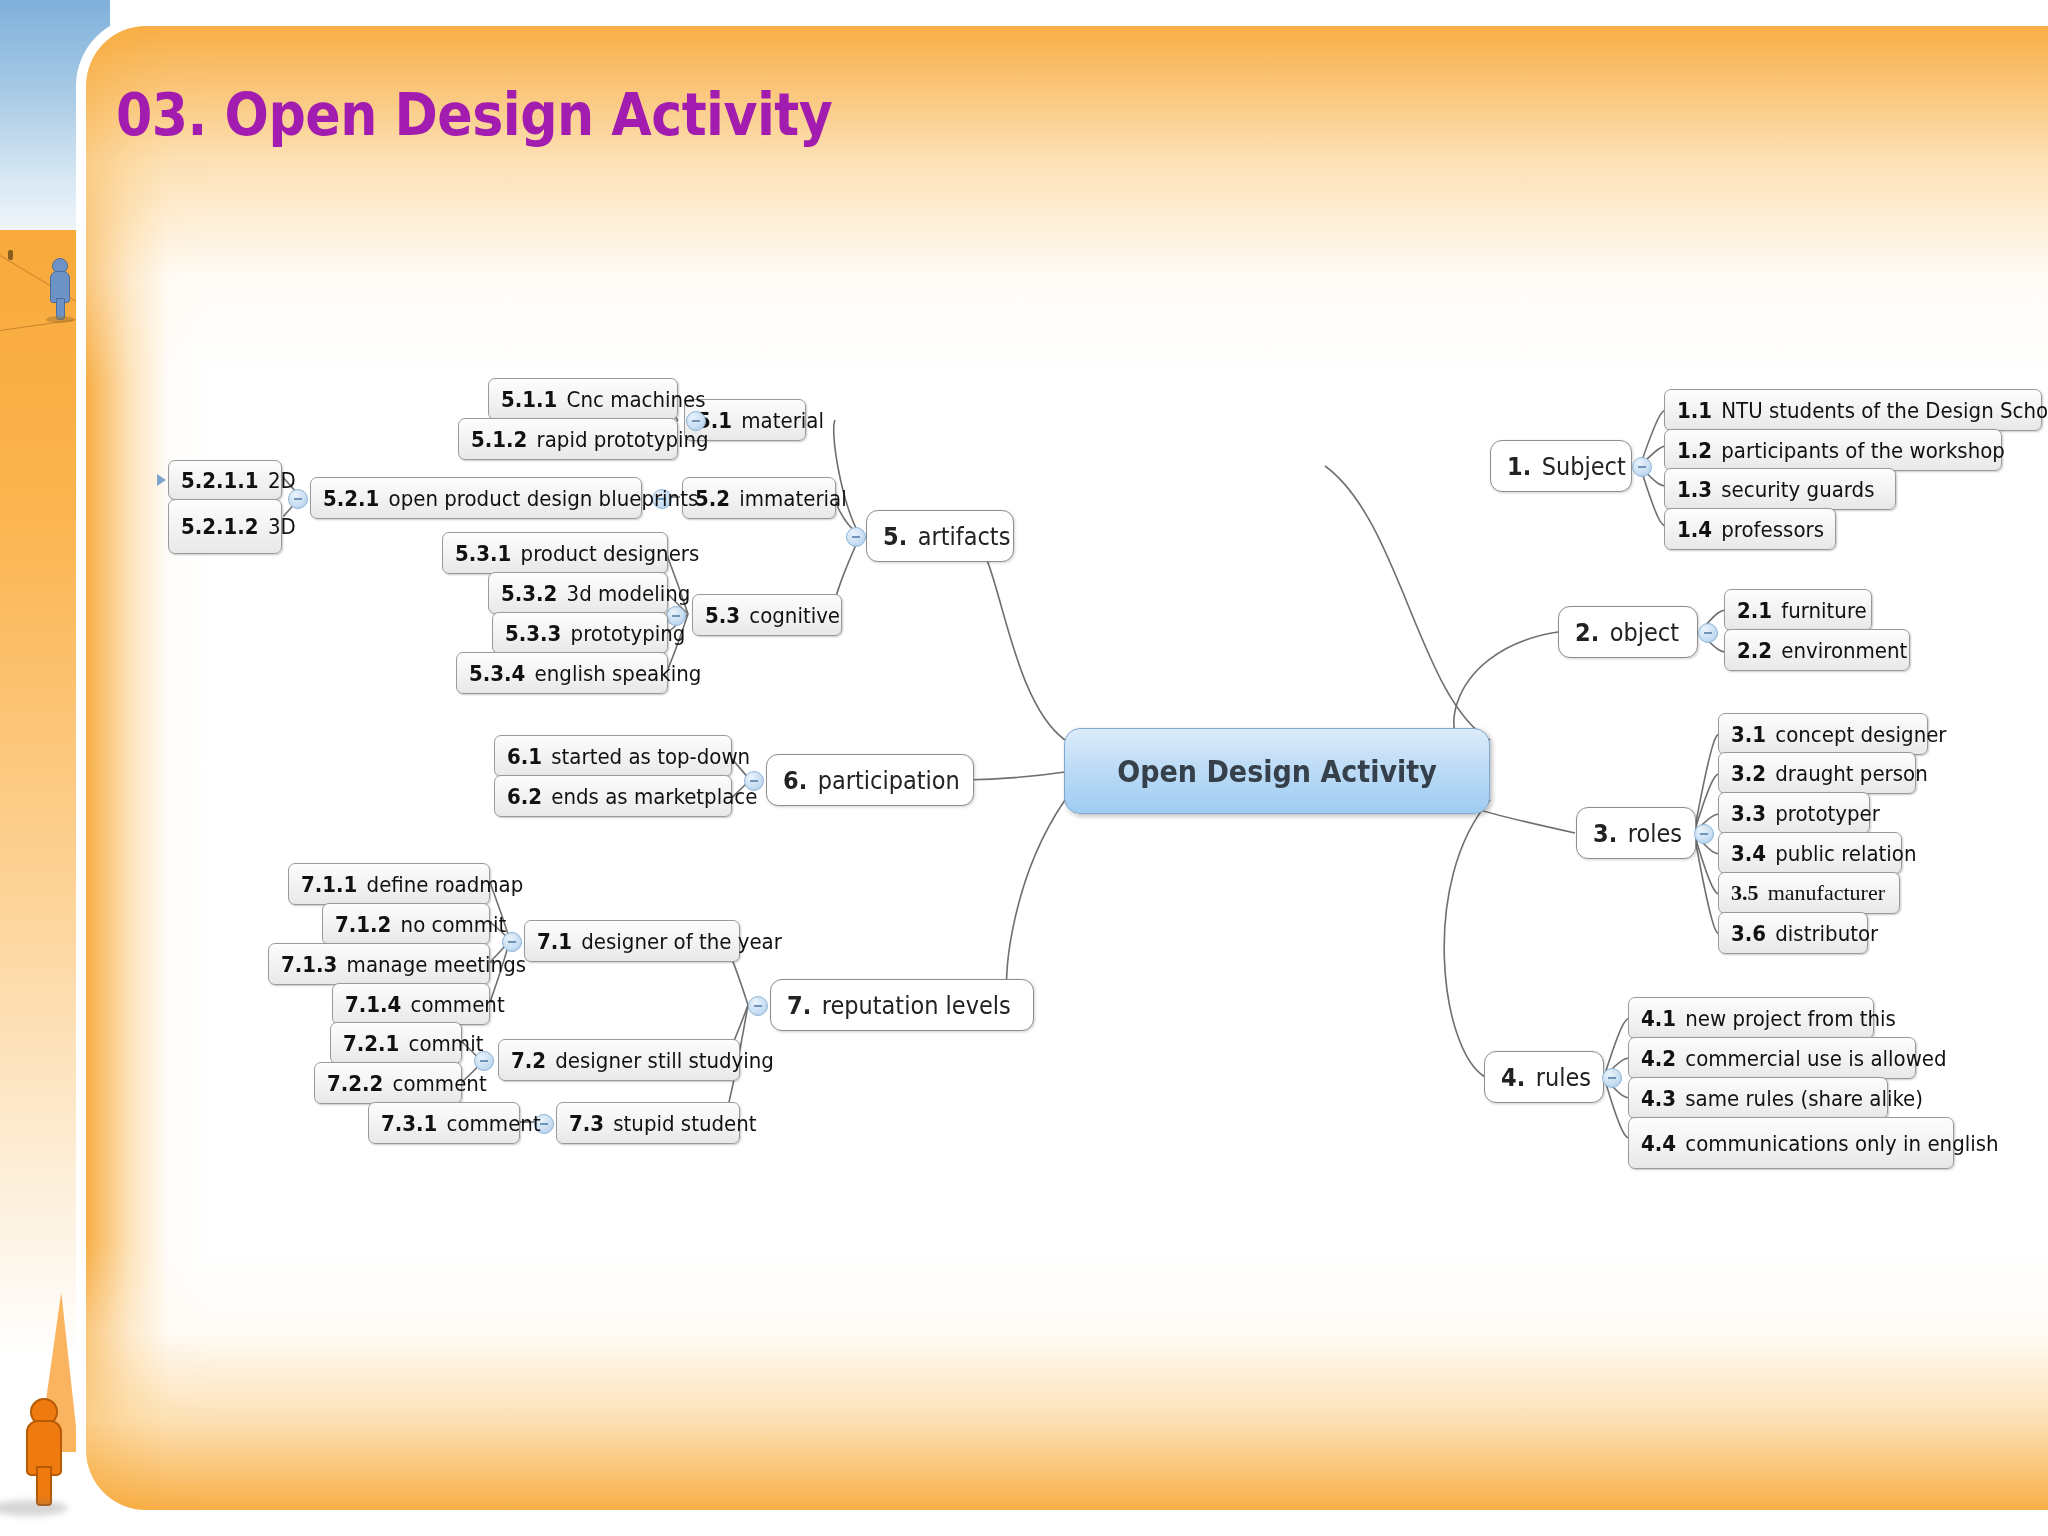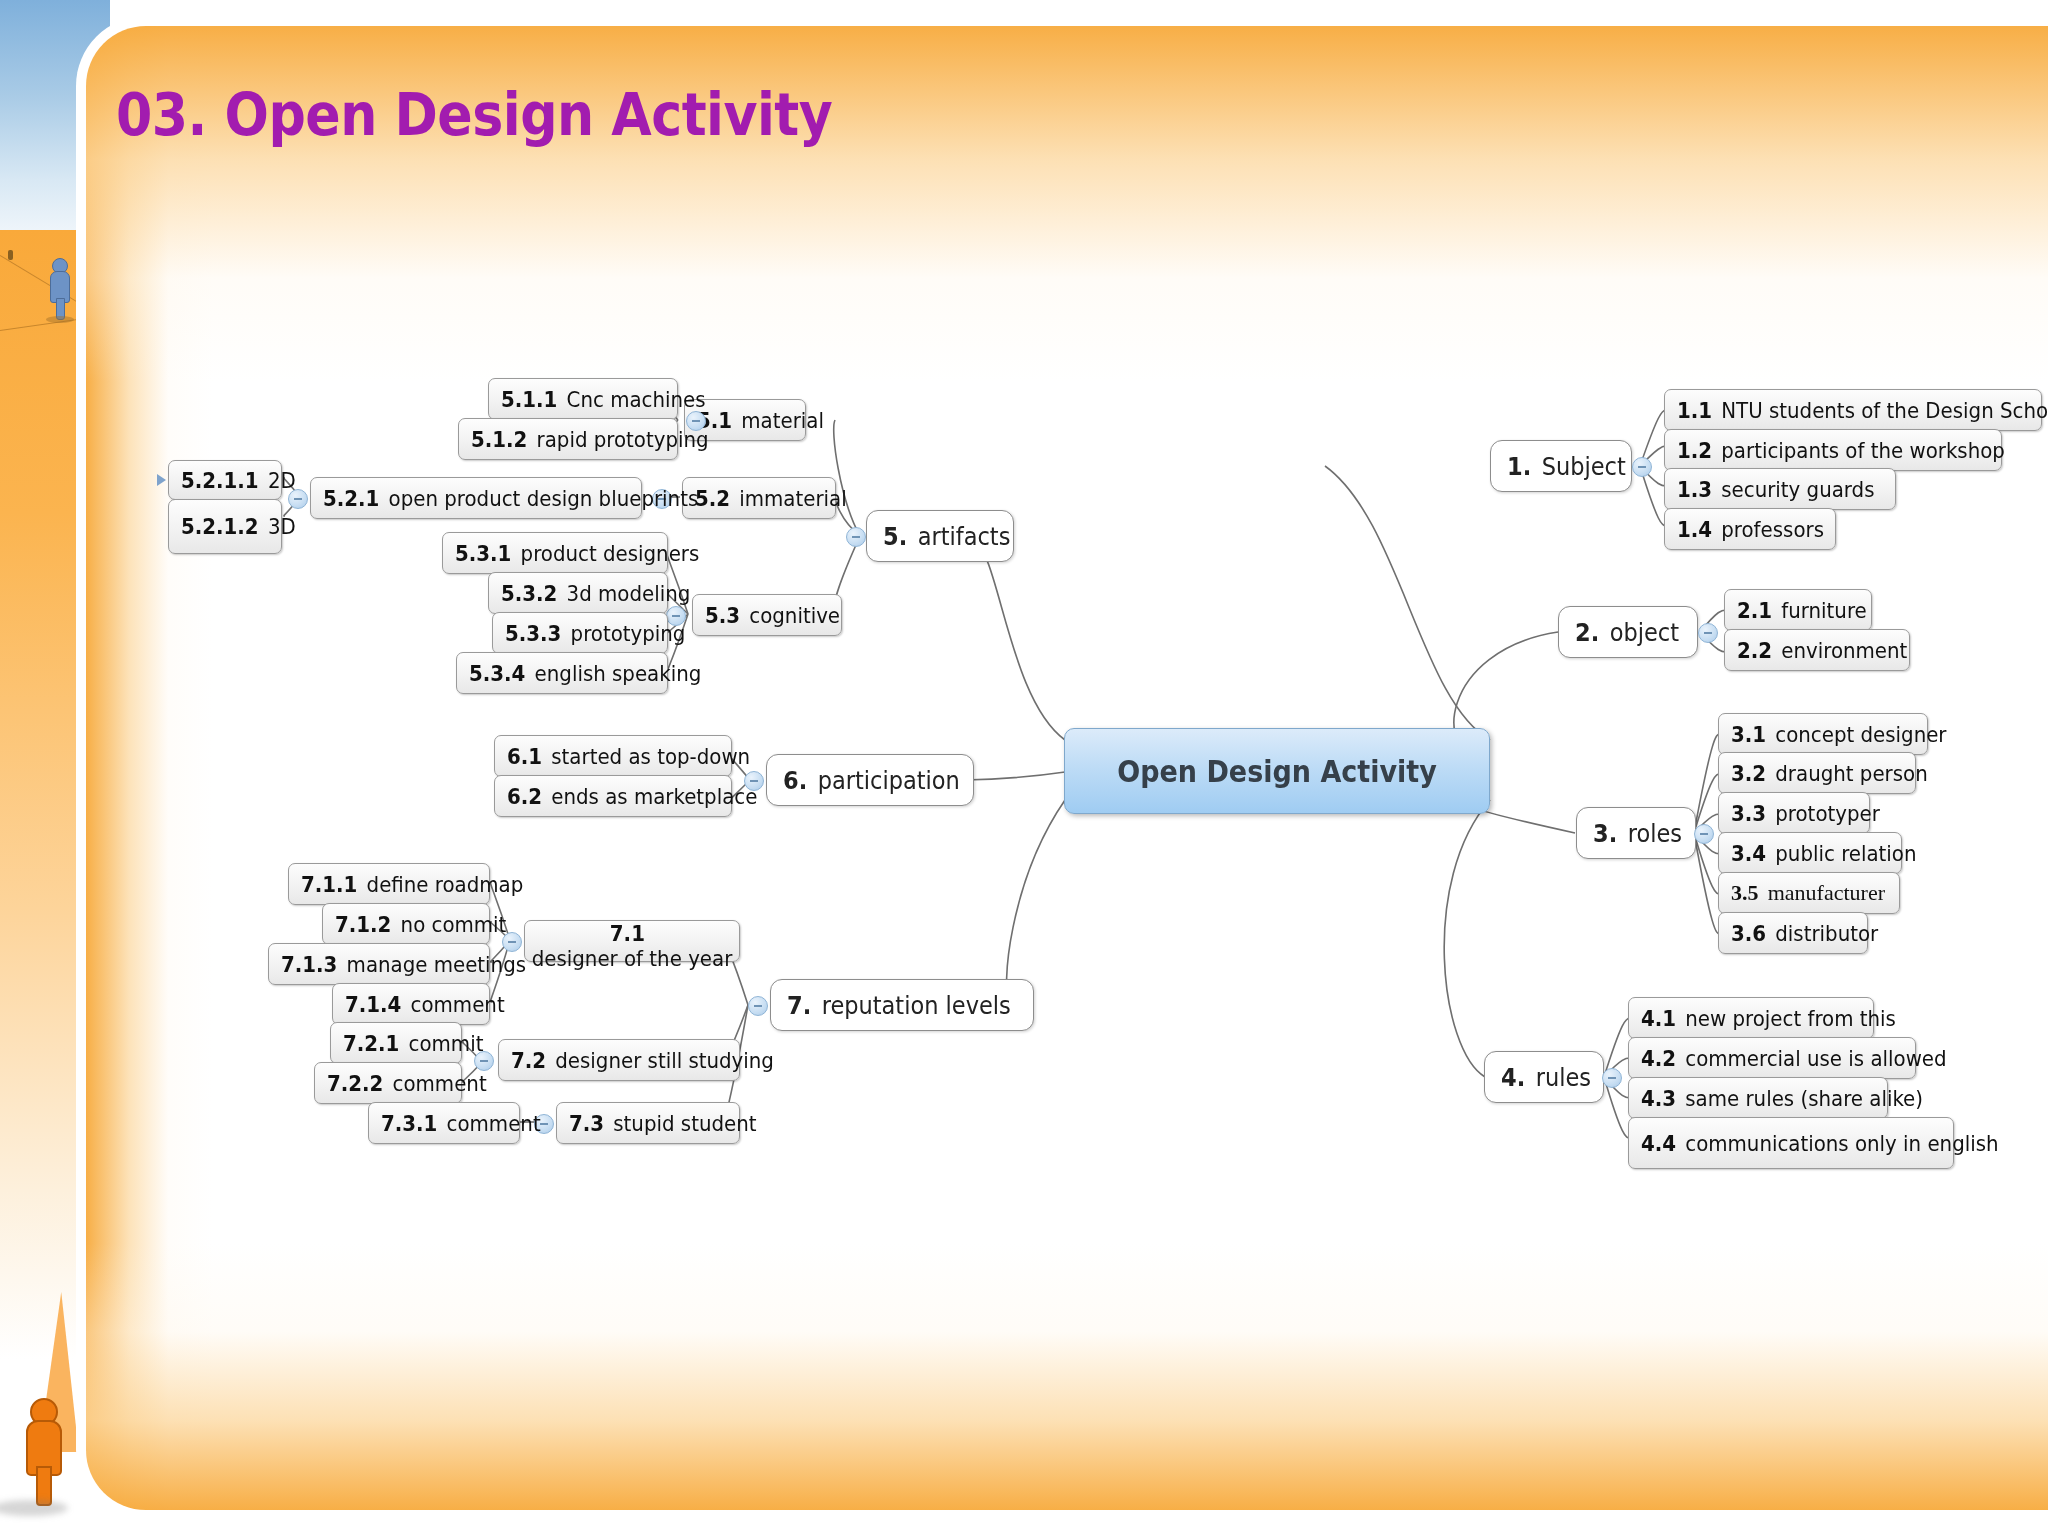--- a/index.html
+++ b/index.html
@@ -67,21 +67,21 @@
      color:#111;box-shadow:1px 1px 2px rgba(0,0,0,.22);
      font-family:"DejaVu Sans Condensed","DejaVu Sans","Liberation Sans",sans-serif;}
   .node .num{font-weight:600;margin-right:.42em;}
 
   
   .node.lvl1{background:#ffffff;border:1px solid #8d8d8d;border-radius:12px;
      box-shadow:1px 1px 3px rgba(0,0,0,.18);color:#222;}
 
   
   .node.root{background:linear-gradient(180deg,#dcebfa 0%,#bedcf6 45%,#9fccf2 100%);
-     border:1px solid #7fa8cc;border-radius:10px;color:#36404a;font-weight:bold;
+     border:1px solid #7fa8cc;border-radius:16px;color:#36404a;font-weight:bold;
      box-shadow:2px 2px 5px rgba(0,0,0,.28);justify-content:center;}
 
   
   .handle{position:absolute;width:18px;height:18px;border-radius:50%;
      background:radial-gradient(circle at 35% 30%,#eaf3fc 0%,#c6ddf2 60%,#a9c9e8 100%);
      border:1px solid #8fb4d6;display:flex;align-items:center;justify-content:center;}
   .handle::after{content:"";width:8px;height:1.5px;background:#6f93b5;}
 
   .left-marker{position:absolute;width:0;height:0;
      border-top:6px solid transparent;border-bottom:6px solid transparent;
@@ -358,21 +358,21 @@
       <span class="num">6.2</span>
       <span>ends as marketplace</span>
     </div>
 
     <div class="node lvl1" style="left:770px;top:979px;width:264px;height:52px;font-size:25px;padding:0 16px;">
       <span class="num">7.</span>
       <span>reputation levels</span>
     </div>
     <div class="handle" style="left:748px;top:996px;"></div>
 
-    <div class="node" style="left:524px;top:920px;width:216px;height:42px;font-size:22px;padding:0 12px;flex-direction:column;">
+    <div class="node" style="left:524px;top:920px;width:216px;height:42px;font-size:22px;padding:0 12px;">
       <span class="num">7.1</span>
       <span>designer of the year</span>
     </div>
     <div class="handle" style="left:502px;top:932px;"></div>
     <div class="node" style="left:288px;top:863px;width:202px;height:42px;font-size:22px;padding:0 12px;">
       <span class="num">7.1.1</span>
       <span>define roadmap</span>
     </div>
     <div class="node" style="left:322px;top:903px;width:168px;height:42px;font-size:22px;padding:0 12px;">
       <span class="num">7.1.2</span>

